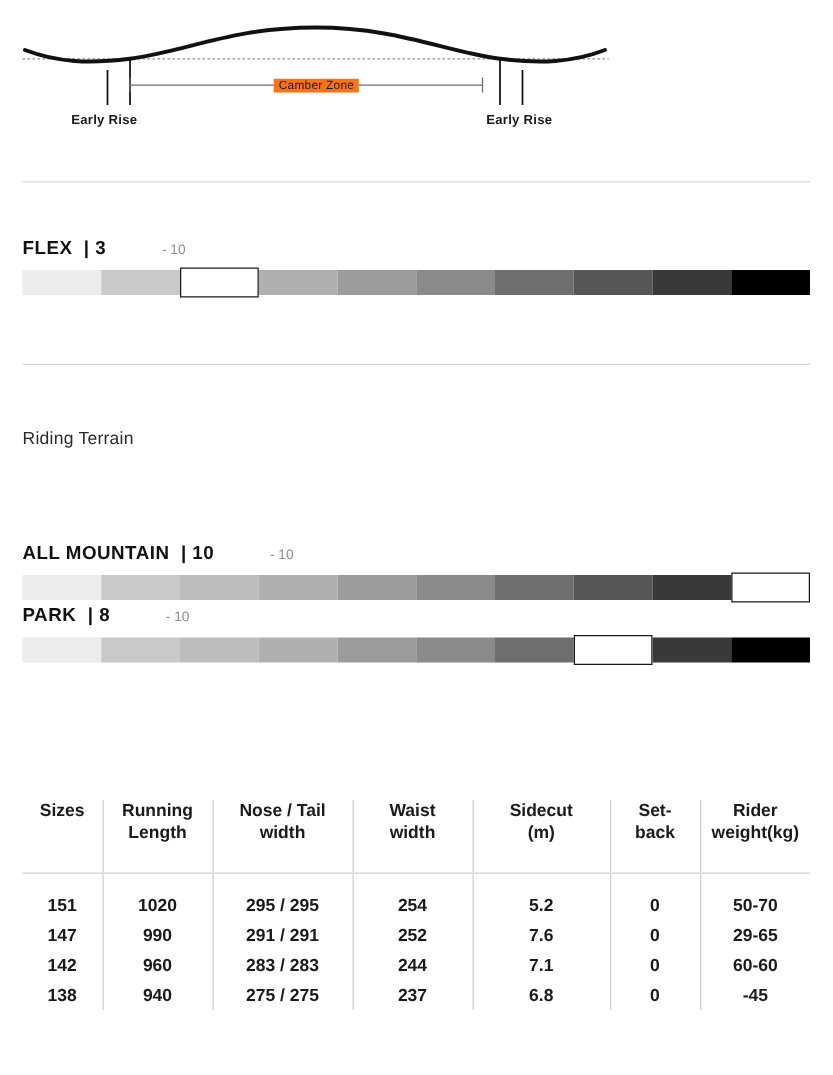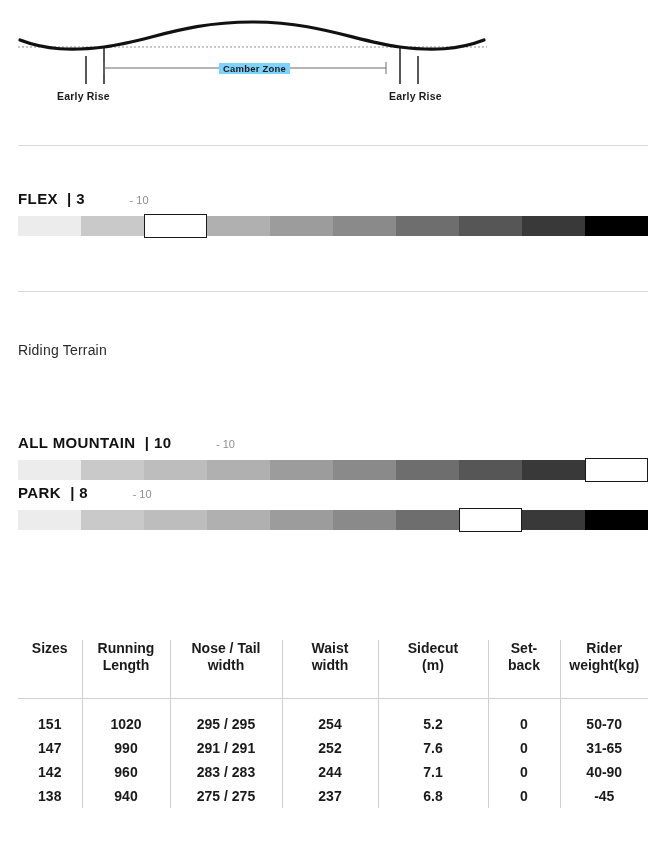--- a/index.html
+++ b/index.html
@@ -20,22 +20,22 @@
     font-size: 10.5px;
     font-weight: bold;
     letter-spacing: .2px;
     color: #1a1a1a;
     white-space: nowrap;
   }
   #early-rise-left { left: 57px; top: 90px; }
   #early-rise-right { left: 389px; top: 90px; }
   #camber-zone-label {
     left: 219px; top: 63px;
-    font-size: 9.5px; font-weight: bold; letter-spacing: .2px;
-    background: #7dd3fc; padding: 0 4px;
+    font-size: 9.5px; font-weight: normal; letter-spacing: .2px;
+    background: #f97316; padding: 0 4px;
   }
 
   
   .rule { position: absolute; left: 18px; width: 630px; height: 1px; background: #d9d9d9; }
   #rule-1 { top: 145px; }
   #rule-2 { top: 291px; }
 
   
   .rating { position: absolute; left: 18px; width: 630px; }
   .rating-title {
@@ -229,30 +229,30 @@
             <td class="vline">0</td>
             <td class="vline">50-70</td>
           </tr>
           <tr>
             <td>147</td>
             <td class="vline">990</td>
             <td class="vline">291 / 291</td>
             <td class="vline">252</td>
             <td class="vline">7.6</td>
             <td class="vline">0</td>
-            <td class="vline">31-65</td>
+            <td class="vline">29-65</td>
           </tr>
           <tr>
             <td>142</td>
             <td class="vline">960</td>
             <td class="vline">283 / 283</td>
             <td class="vline">244</td>
             <td class="vline">7.1</td>
             <td class="vline">0</td>
-            <td class="vline">40-90</td>
+            <td class="vline">60-60</td>
           </tr>
           <tr>
             <td>138</td>
             <td class="vline">940</td>
             <td class="vline">275 / 275</td>
             <td class="vline">237</td>
             <td class="vline">6.8</td>
             <td class="vline">0</td>
             <td class="vline">-45</td>
           </tr>

